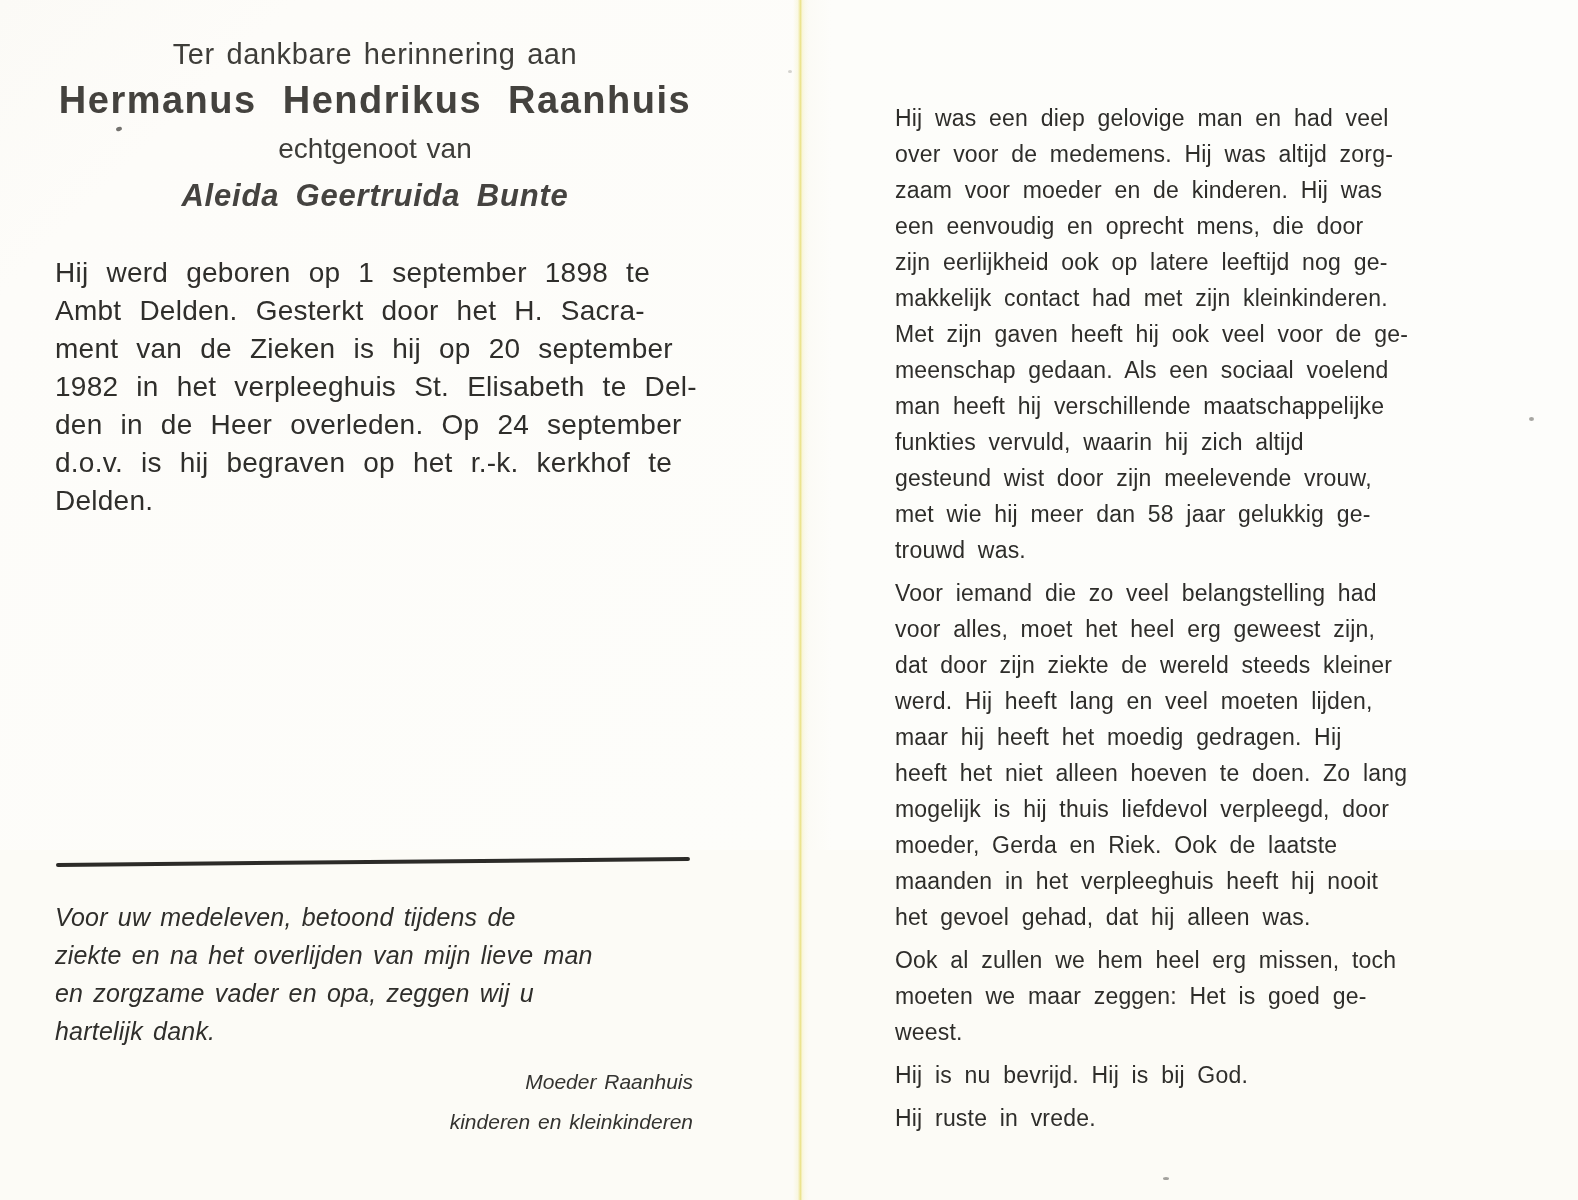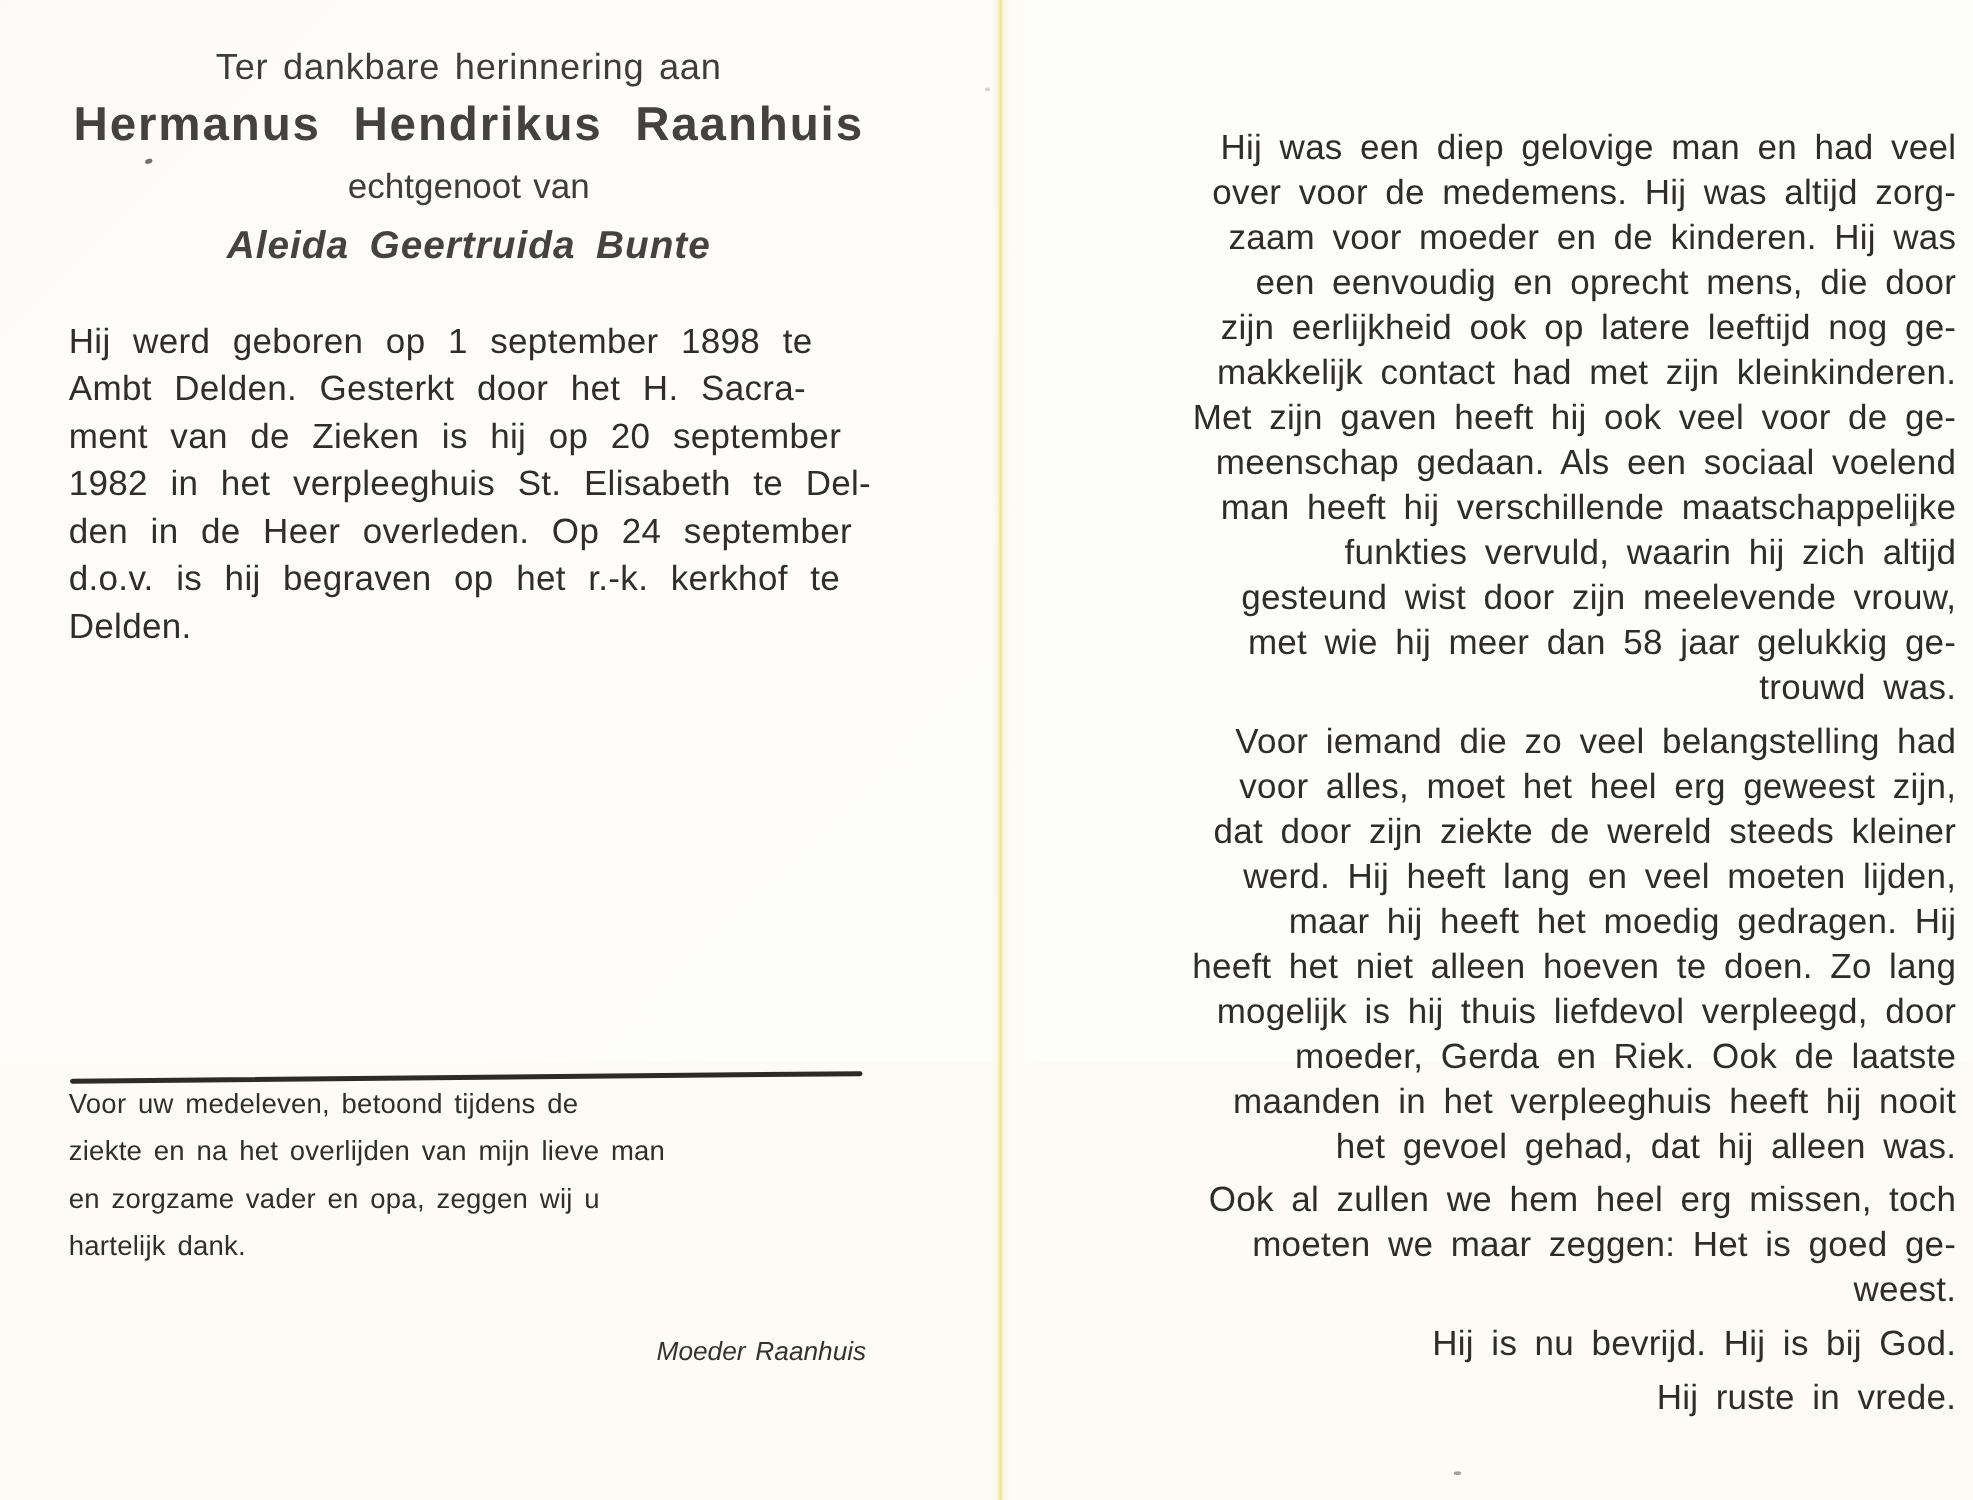--- a/index.html
+++ b/index.html
@@ -104,23 +104,24 @@
     width: 634px;
     height: 3.5px;
     background: #2c2b28;
     border-radius: 2px;
     transform: rotate(-0.55deg);
     transform-origin: left center;
   }
   .acknowledgement {
     position: absolute;
     left: 55px;
-    top: 864px;
+    top: 898px;
     width: 680px;
-    font-size: 22px;
+    font-size: 25px;
+    font-style: italic;
     line-height: 38px;
     letter-spacing: 0.2px;
     word-spacing: 3px;
     white-space: pre;
     color: #2f2e2b;
   }
   .signature-block {
     position: absolute;
     left: 55px;
     top: 1062px;
@@ -134,27 +135,26 @@
   }
   
   .memorial-text {
     position: absolute;
     left: 95px;
     top: 100px;
     width: 670px;
   }
   .memorial-text p {
     margin: 0 0 7px 0;
-    font-size: 28px;
+    font-size: 23px;
     line-height: 36px;
     letter-spacing: 0.2px;
     word-spacing: 6px;
     white-space: pre;
     color: #2e2d2a;
-    text-align: right;
   }
   
   .speck {
     position: absolute;
     border-radius: 50%;
     pointer-events: none;
   }
   .speck-a { left: 116px; top: 127px; width: 6px; height: 4px; background: rgba(70,68,64,0.75); transform: rotate(-20deg); }
   .speck-b { left: 1529px; top: 417px; width: 5px; height: 4px; background: rgba(110,108,104,0.6); }
   .speck-c { left: 788px; top: 70px;  width: 4px; height: 3px; background: rgba(150,148,140,0.4); }
@@ -182,20 +182,21 @@
 
   <div class="divider-rule"></div>
 
   <div class="acknowledgement">Voor uw medeleven, betoond tijdens de
 ziekte en na het overlijden van mijn lieve man
 en zorgzame vader en opa, zeggen wij u
 hartelijk dank.</div>
 
   <div class="signature-block">
     <div>Moeder Raanhuis</div>
+    <div>kinderen en kleinkinderen</div>
   </div>
 
   <div class="speck speck-a"></div>
 </div>
 
 <div class="page page-right">
   <div class="memorial-text">
     <p>Hij was een diep gelovige man en had veel
 over voor de medemens. Hij was altijd zorg-
 zaam voor moeder en de kinderen. Hij was

